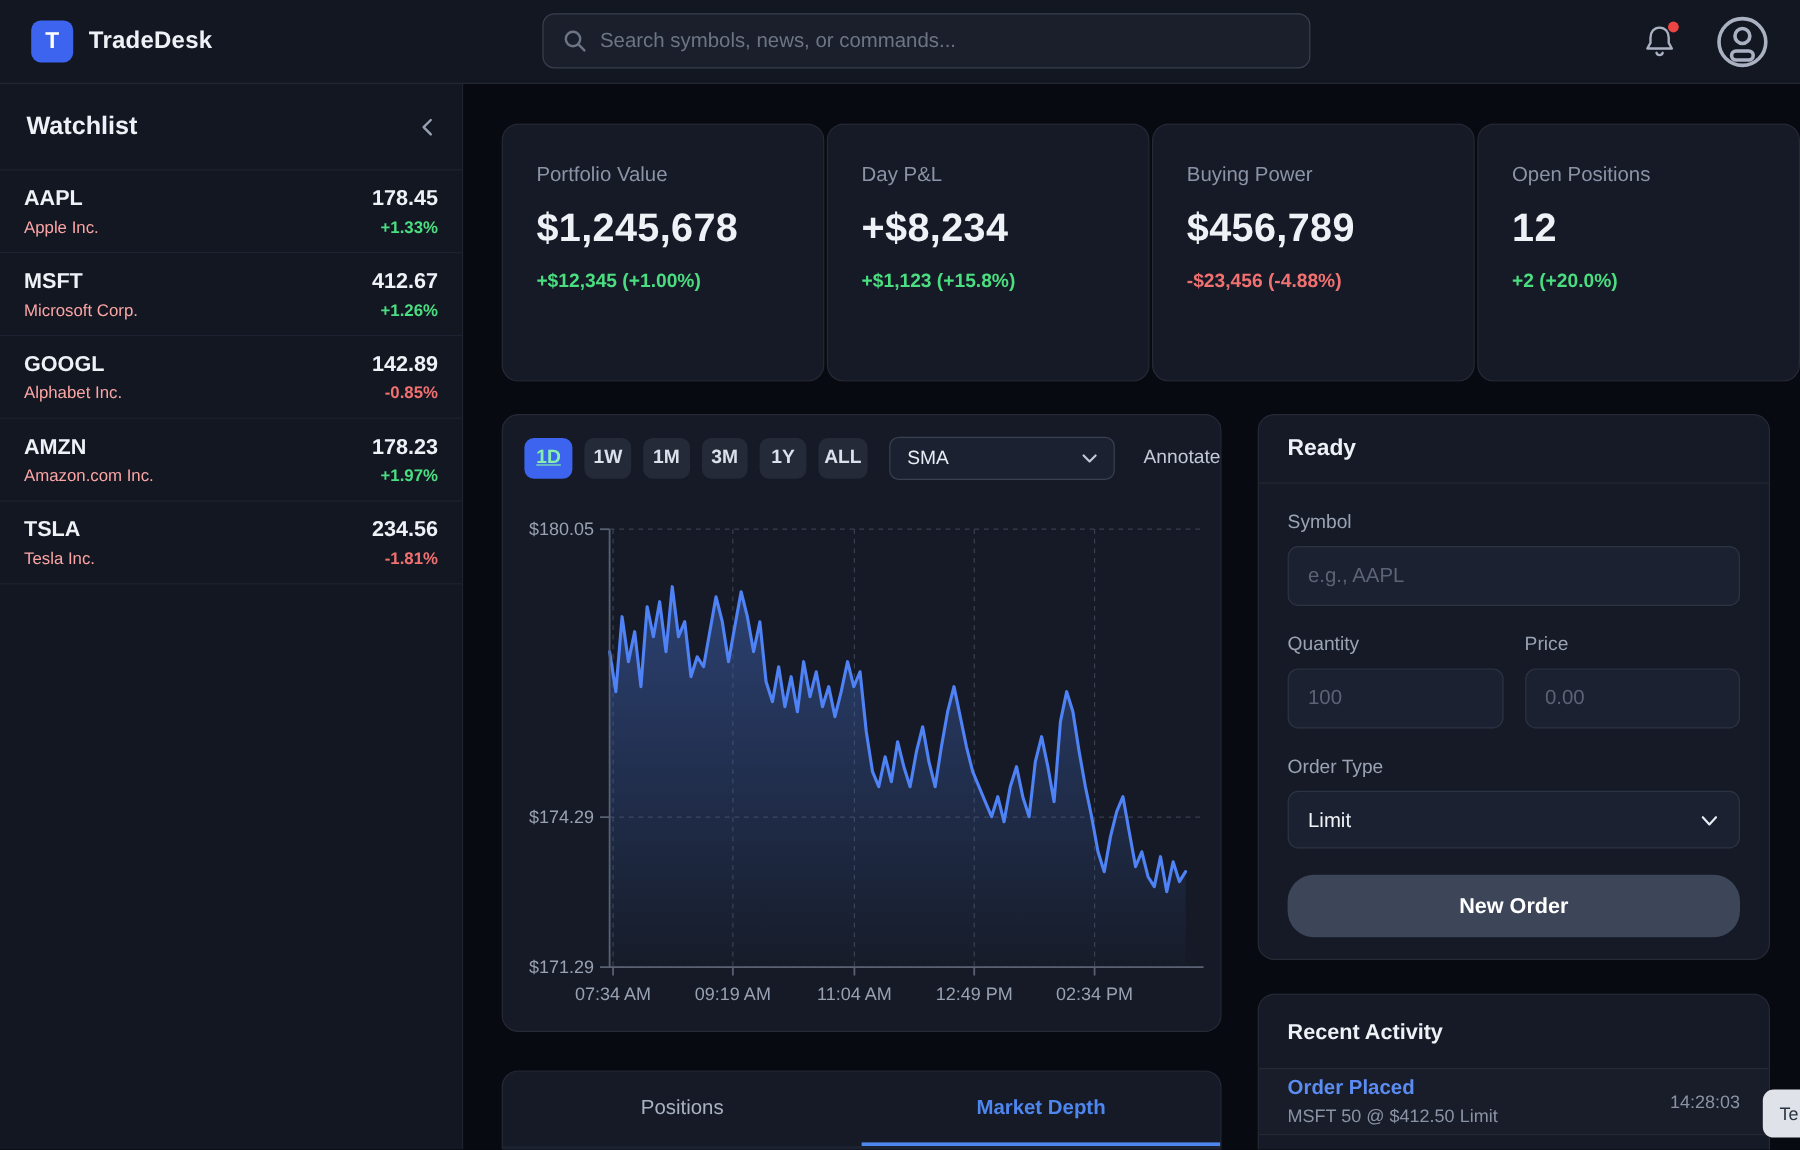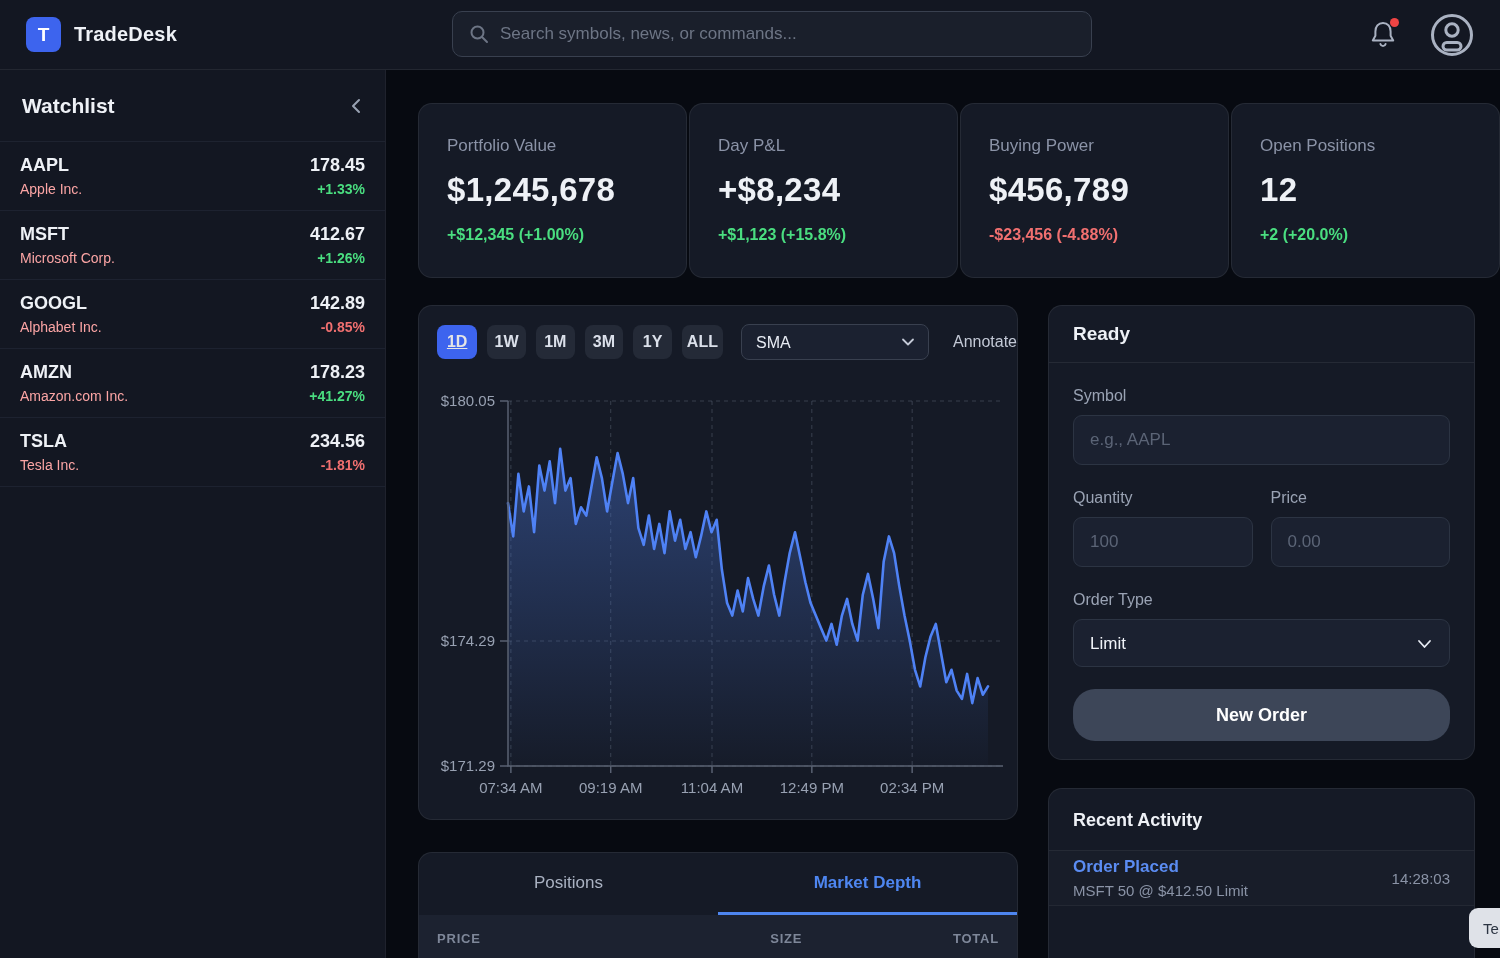--- a/index.html
+++ b/index.html
@@ -34,33 +34,33 @@
     padding:12px 20px; height:69px; border-bottom:1px solid #1d2230; cursor:pointer;}
   .wl-item .sym{ font-size:18px; font-weight:bold;}
   .wl-item .nm{ font-size:14px; color:#fca5a5; margin-top:5px;}
   .wl-item .pr{ font-size:18px; font-weight:bold; text-align:right;}
   .wl-item .pc{ font-size:14px; font-weight:bold; text-align:right; margin-top:5px;}
   .up{ color:#4ade80; } .down{ color:#f17070; } .green{ color:#4ade80; } .blue{ color:#5b8cf2; }
   
   .main{ position:absolute; left:386px; top:70px; right:0; bottom:0; padding:33px 0 0 32px;}
   .stats{ display:flex; gap:2px;}
   .card{ background:#151a26; border:1px solid rgba(255,255,255,.07); border-radius:14px;}
-  .stat-card{ width:269px; height:175px; padding:32px 28px; flex:0 0 269px;}
+  .stat-card{ width:269px; height:215px; padding:32px 28px; flex:0 0 269px;}
   .stat-card .lbl{ font-size:17px; color:#8b93a7;}
   .stat-card .val{ font-size:33px; font-weight:800; margin-top:15px; letter-spacing:.3px;}
   .stat-card .dlt{ font-size:16px; font-weight:bold; margin-top:17px;}
   .cols{ display:flex; gap:30px; margin-top:27px;}
   
   .chart-card{ width:600px; height:515px; overflow:hidden; position:relative; padding:18px 0 0 18px;}
   .controls{ display:flex; align-items:center; white-space:nowrap;}
   .range-btn{ height:34px; width:48px; border:none; border-radius:8px; background:#242a37;
     color:#dbe0ea; font-size:16px; font-weight:bold; margin-right:10px; cursor:pointer; font-family:inherit;}
   .range-btn:first-child{ width:50px;}
   .range-btn:nth-child(6){ width:51px;}
-  .range-btn.active{ background:#3d64ee; color:#e5e5e5;text-decoration:underline;}
+  .range-btn.active{ background:#3d64ee; color:#86efac;text-decoration:underline;}
   .sel-wrap{ position:relative; display:inline-block;}
   .indicator-sel{ appearance:none; -webkit-appearance:none; width:188px; height:36px;
     background:#1b2130; color:#e8ecf4; border:1px solid #39404f; border-radius:8px;
     font-size:16px; padding:0 14px; margin-left:8px; cursor:pointer; font-family:inherit;}
   .sel-chev{ position:absolute; right:14px; top:50%; transform:translateY(-50%); pointer-events:none;}
   .annotate-lbl{ font-size:16px; color:#c3c9d6; margin-left:24px;}
   
   .bottom-card{ width:600px; height:170px; margin-top:32px; overflow:hidden;}
   .tabs{ display:flex; height:62px;}
   .tab{ flex:1; display:flex; align-items:center; justify-content:center; font-size:17px;
@@ -186,21 +186,21 @@
          <div class="pc down">-0.85%</div>
       </div>
   </div>
   <div class="wl-item">
     <div>
         <div class="sym">AMZN</div>
          <div class="nm">Amazon.com Inc.</div>
       </div>
     <div>
         <div class="pr">178.23</div>
-         <div class="pc up">+41.27%</div>
+         <div class="pc up">+1.97%</div>
       </div>
   </div>
   <div class="wl-item">
     <div>
         <div class="sym">TSLA</div>
          <div class="nm">Tesla Inc.</div>
       </div>
     <div>
         <div class="pr">234.56</div>
          <div class="pc down">-1.81%</div>

